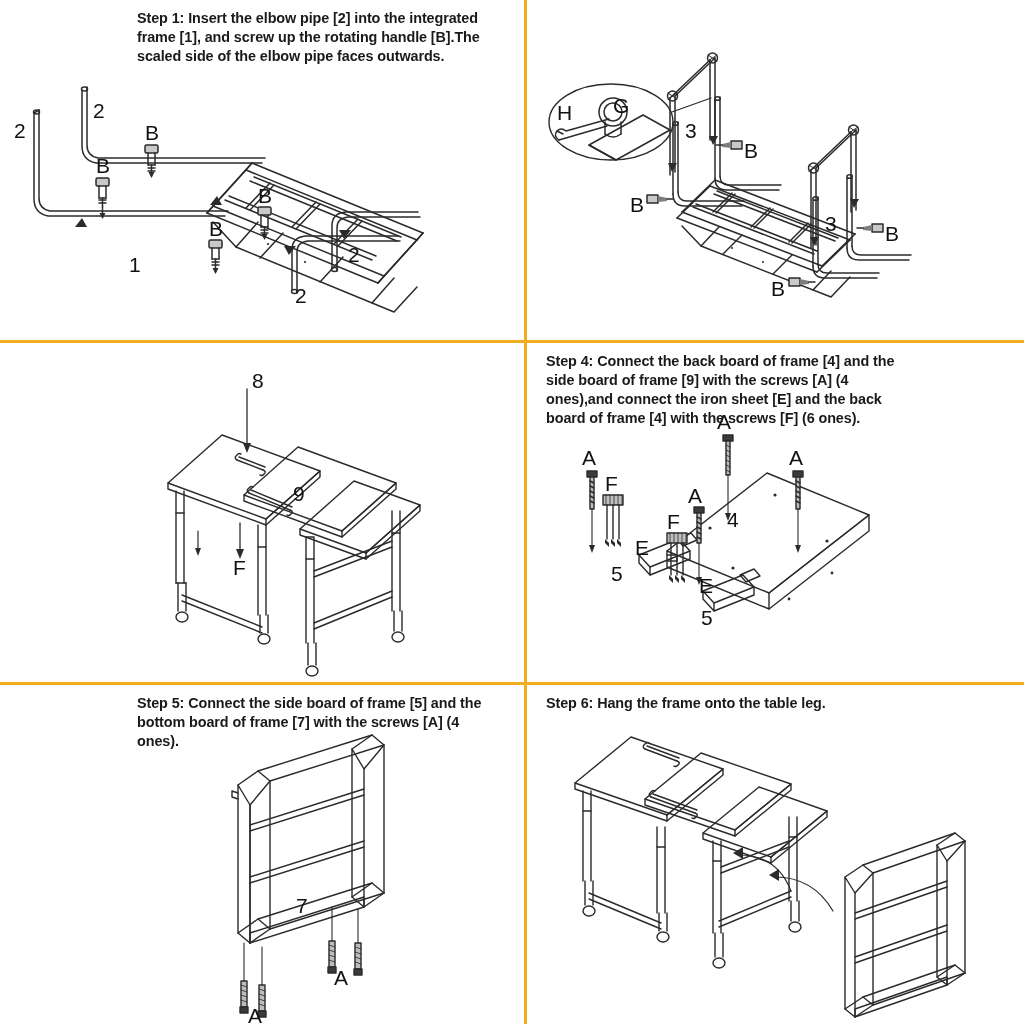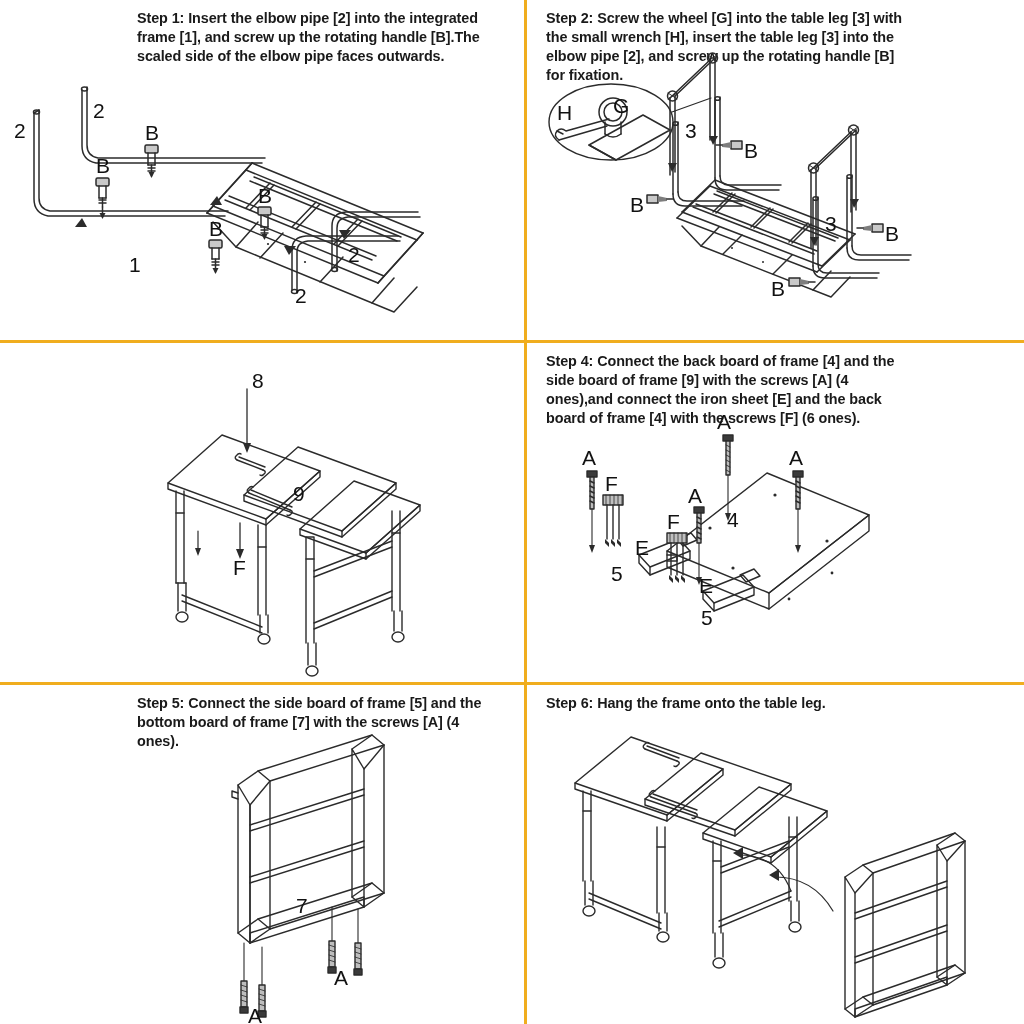--- a/index.html
+++ b/index.html
@@ -175,21 +175,20 @@
       <text class="lbl-big" x="145" y="140">B</text>
       <text class="lbl-big" x="209" y="236">B</text>
       <text class="lbl-big" x="258" y="203">B</text>
       <text class="lbl-big" x="129" y="272">1</text>
       <text class="lbl-big" x="295" y="303">2</text>
       <text class="lbl-big" x="348" y="262">2</text>
     </svg>
   </div>
 
   <div class="cell" style="left:527px;top:0;width:497px;height:340px;">
-    <div class="step-text" style="position:absolute;left:19px;top:9px;width:368px;">Step 2: Screw the wheel [G] into the table leg [3] with the small wrench [H], insert the table leg [3] into the elbow pipe [2], and screw up the rotating handle [B] for fixation.</div>
 
     <svg class="fig" width="497" height="340" viewBox="0 0 497 340">
       <g fill="none" stroke="#2b2b2b" stroke-width="1.5" stroke-linecap="round" stroke-linejoin="round">
 
         <ellipse cx="84" cy="122" rx="62" ry="38" stroke-width="1.4"></ellipse>
 
         <path d="M145 112 L184 98" stroke-width="1.2"></path>
 
         <path d="M62 145 L116 115 L143 130 L89 160 Z"></path>
         <path d="M62 145 L89 160"></path>

